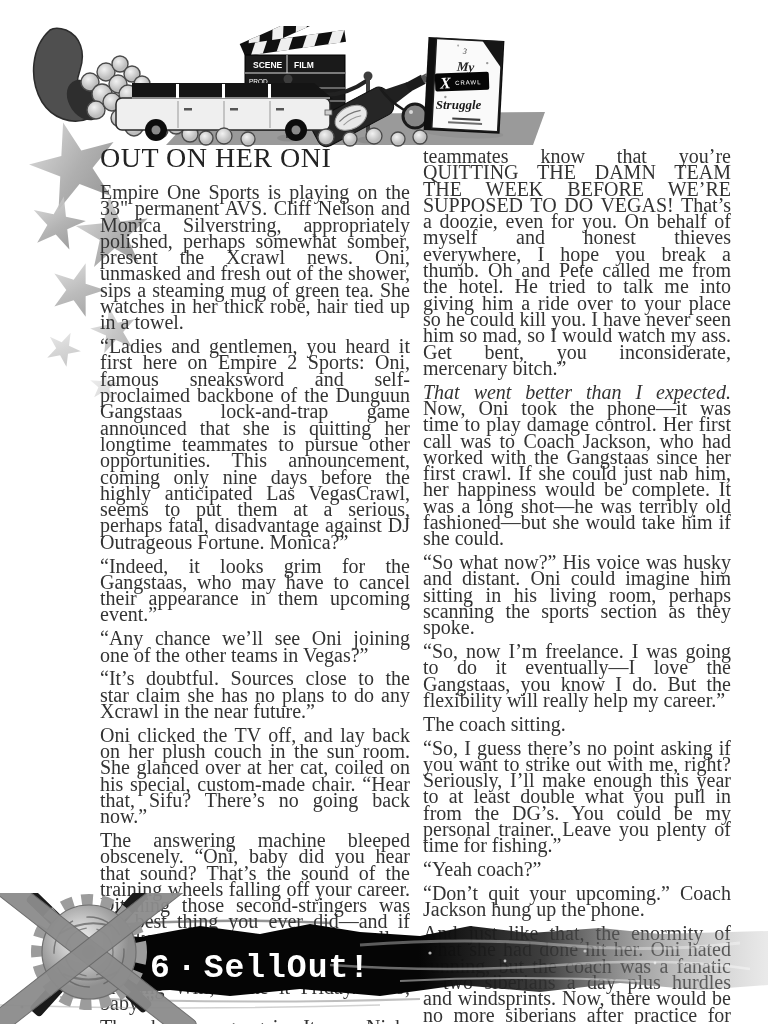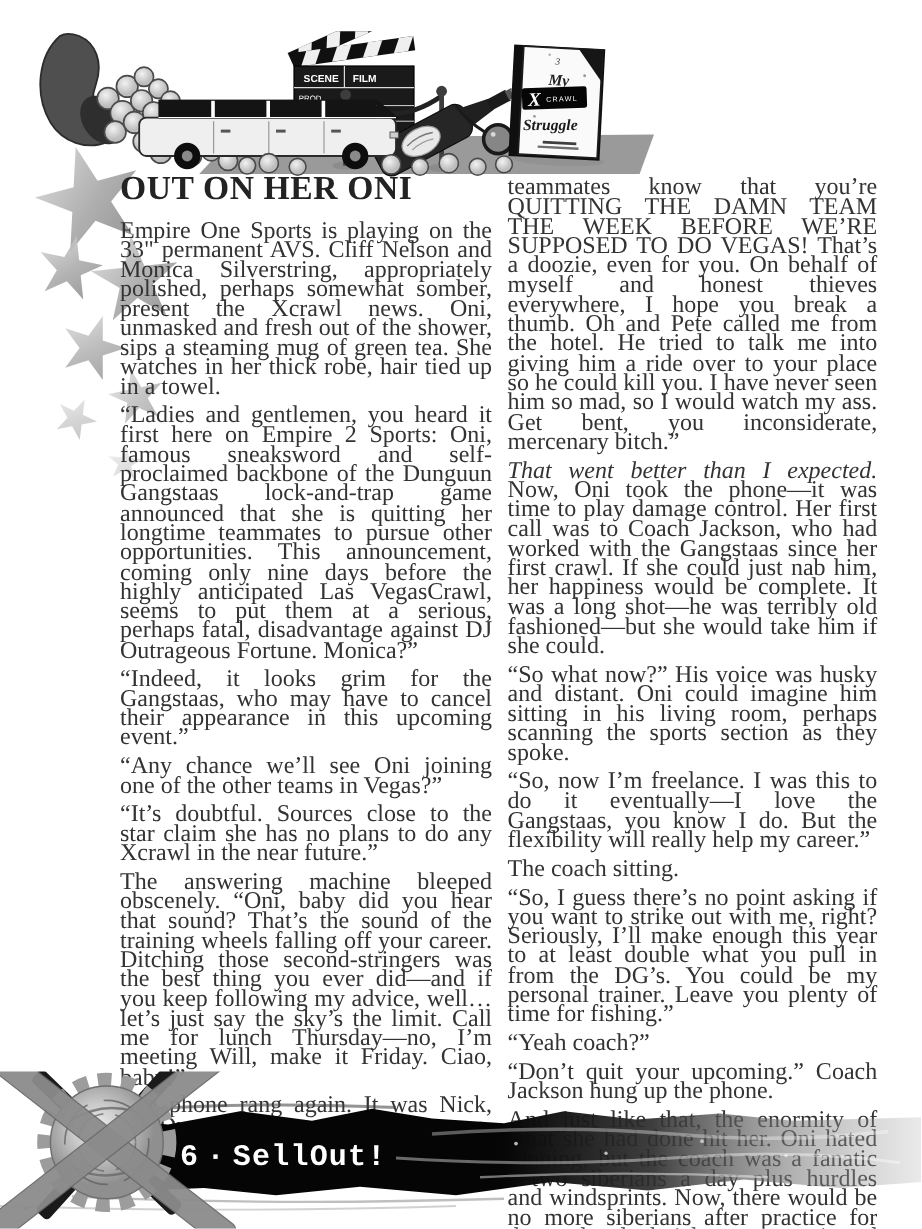--- a/index.html
+++ b/index.html
@@ -1,29 +1,29 @@
 <!DOCTYPE html>
 <html><head>
 <meta charset="utf-8">
 <style>
   html,body{margin:0;padding:0;}
   body{width:768px;height:1024px;background:#ffffff;position:relative;overflow:hidden;
        font-family:"Liberation Serif", serif;color:#2e2e2e;}
   .abs{position:absolute;}
-  #page-title{position:absolute;left:100px;top:142px;margin:0;font-size:28px;font-weight:700;
+  #page-title{position:absolute;left:100px;top:142px;margin:0;font-size:28px;font-weight:400;
        letter-spacing:.5px;color:#232323;font-family:"Liberation Serif",serif;}
   .col{position:absolute;width:310px;font-size:20px;line-height:16.3px;text-align:justify;
        color:#333;}
   .col p{margin:0 0 7.5px 0;}
   #left-col{left:100px;top:184px;}
   #right-col{left:423px;top:148px;width:308px;}
   .indent-wrap{margin-left:50px;text-align:justify;}
   .ital{}
   #footer-text{position:absolute;left:150px;top:950px;z-index:5;color:#ffffff;
-       font-family:"Liberation Mono",monospace;font-weight:700;font-size:25px;letter-spacing:1px;}
+       font-family:"Liberation Mono",monospace;font-weight:700;font-size:33px;letter-spacing:1px;}
   #footer-text .sep{padding:0 6px;}
   svg text{font-family:"Liberation Sans",sans-serif;}
   svg .serif{font-family:"Liberation Serif",serif;}
 </style>
 </head>
 <body>
 
 <svg class="abs" style="left:28px;top:26px;" width="706" height="124" viewBox="0 0 706 124">
   <defs>
     <radialGradient id="coinG" cx="40%" cy="35%">
@@ -196,32 +196,33 @@
   <use href="#star" transform="translate(96,213) rotate(-12) scale(24)" fill="url(#starG)" opacity="0.68"></use>
   <use href="#star" transform="translate(45,231) rotate(25) scale(18)" fill="url(#starG)" opacity="0.5"></use>
   <use href="#star" transform="translate(86,268) rotate(5) scale(15)" fill="url(#starG)" opacity="0.35"></use>
 </svg>
 
 <h1 id="page-title">OUT ON HER ONI</h1>
 
 <div id="left-col" class="col">
   <p>Empire One Sports is playing on the 33" permanent AVS. Cliff Nelson and Monica Silverstring, appropriately polished, perhaps somewhat somber, present the Xcrawl news. Oni, unmasked and fresh out of the shower, sips a steaming mug of green tea. She watches in her thick robe, hair tied up in a towel.</p>
   <p>“Ladies and gentlemen, you heard it first here on Empire 2 Sports: Oni, famous sneaksword and self-proclaimed backbone of the Dunguun Gangstaas lock-and-trap game announced that she is quitting her longtime teammates to pursue other opportunities. This announcement, coming only nine days before the highly anticipated Las VegasCrawl, seems to put them at a serious, perhaps fatal, disadvantage against DJ Outrageous Fortune. Monica?”</p>
-  <p>“Indeed, it looks grim for the Gangstaas, who may have to cancel their appearance in this upcoming event.”</p>
+  <p>“Indeed, it looks grim for the Gangstaas, who may have to cancel their appearance in them upcoming event.”</p>
   <p>“Any chance we’ll see Oni joining one of the other teams in Vegas?”</p>
   <p>“It’s doubtful. Sources close to the star claim she has no plans to do any Xcrawl in the near future.”</p>
+  <p>Oni clicked the TV off, and lay back on her plush couch in the sun room. She glanced over at her cat, coiled on his special, custom-made chair. “Hear that, Sifu? There’s no going back now.”</p>
   <p>The answering machine bleeped obscenely. “Oni, baby did you hear that sound? That’s the sound of the training wheels falling off your career. Ditching those second-stringers was the best thing you ever did—and if you keep following my advice, well… let’s just say the sky’s the limit. Call me for lunch Thursday—no, I’m meeting Will, make it Friday. Ciao, baby!”</p>
   <p style="margin-bottom:15px">The phone rang again. It was Nick, the Dunguun Gangstaa’s other rogue. “You know, I have come</p>
 </div>
 
 <div id="right-col" class="col">
   <p>teammates know that you’re QUITTING THE DAMN TEAM THE WEEK BEFORE WE’RE SUPPOSED TO DO VEGAS! That’s a doozie, even for you. On behalf of myself and honest thieves everywhere, I hope you break a thumb. Oh and Pete called me from the hotel. He tried to talk me into giving him a ride over to your place so he could kill you. I have never seen him so mad, so I would watch my ass. Get bent, you inconsiderate, mercenary bitch.”</p>
   <p><em class="ital">That went better than I expected.</em><span> Now, Oni took the phone—it was time to play damage control. Her first call was to Coach Jackson, who had worked with the Gangstaas since her first crawl. If she could just nab him, her happiness would be complete. It was a long shot—he was terribly old fashioned—but she would take him if she could.</span></p>
   <p>“So what now?” His voice was husky and distant. Oni could imagine him sitting in his living room, perhaps scanning the sports section as they spoke.</p>
-  <p>“So, now I’m freelance. I was this to do it eventually—I love the Gangstaas, you know I do. But the flexibility will really help my career.”</p>
+  <p>“So, now I’m freelance. I was going to do it eventually—I love the Gangstaas, you know I do. But the flexibility will really help my career.”</p>
   <p>The coach sitting.</p>
   <p>“So, I guess there’s no point asking if you want to strike out with me, right? Seriously, I’ll make enough this year to at least double what you pull in from the DG’s. You could be my personal trainer. Leave you plenty of time for fishing.”</p>
   <p>“Yeah coach?”</p>
   <p> “Don’t quit your upcoming.” Coach Jackson hung up the phone.</p>
   <p>And just like that, the enormity of what she had done hit her. Oni hated running, but the coach was a fanatic—two siberians a day plus hurdles and windsprints. Now, there would be no more siberians after practice for dropped lockpicks or misread defenses. No more windsprints on the</p>
 </div>
 
 <svg class="abs" style="left:0;top:893px;" width="768" height="131" viewBox="0 0 768 131">
   <defs>
     <linearGradient id="bandG" x1="0" y1="0" x2="1" y2="0">

